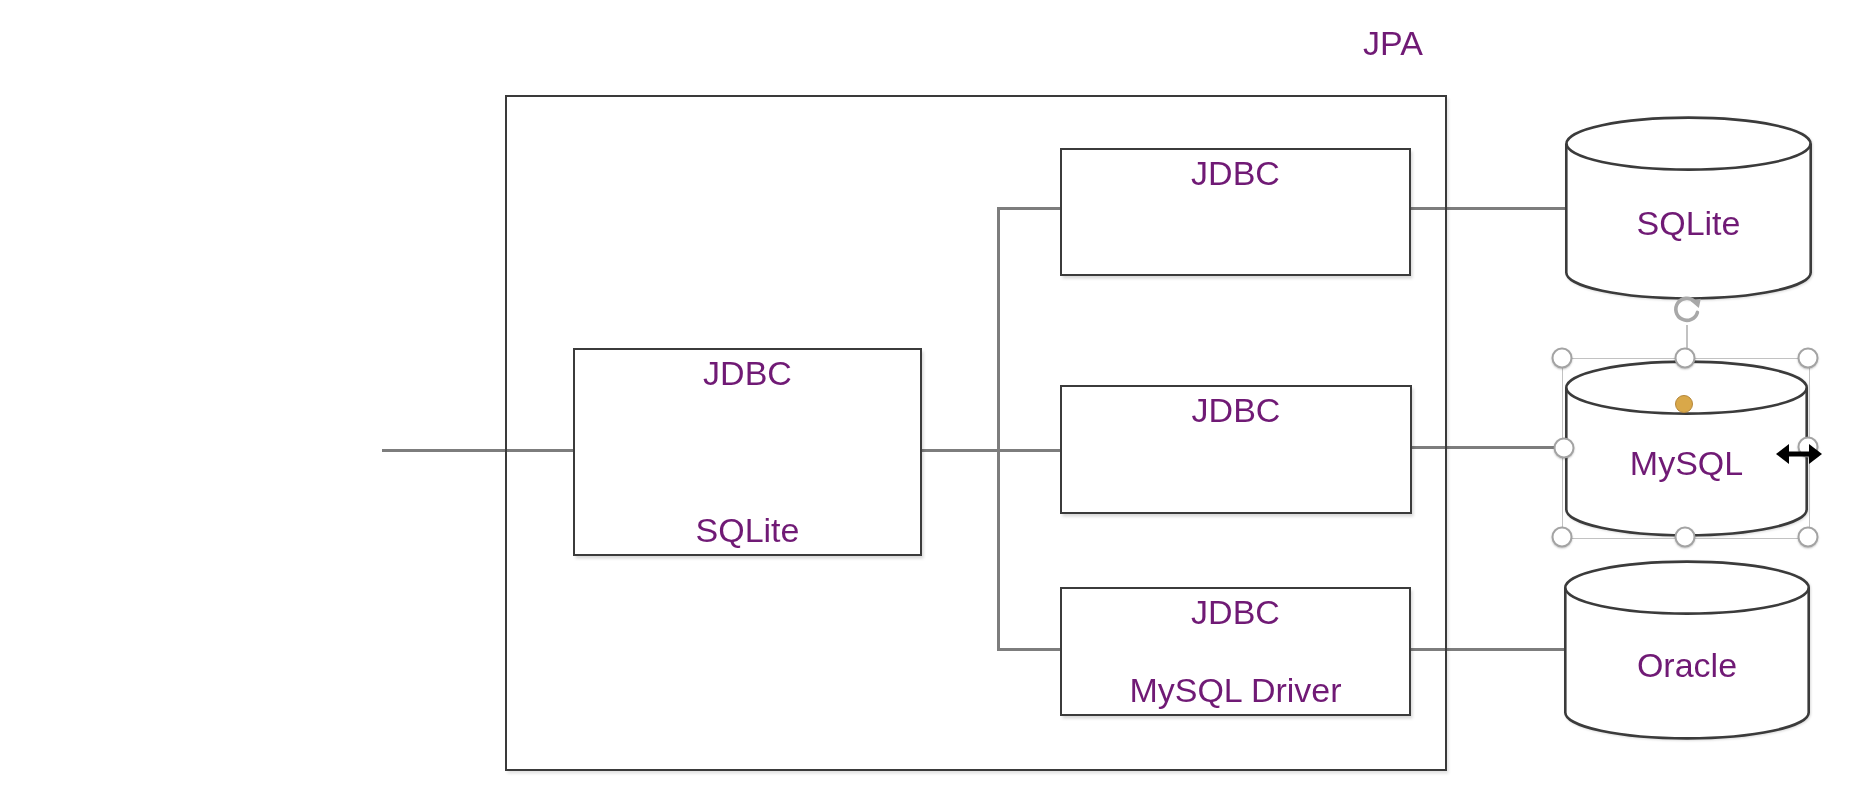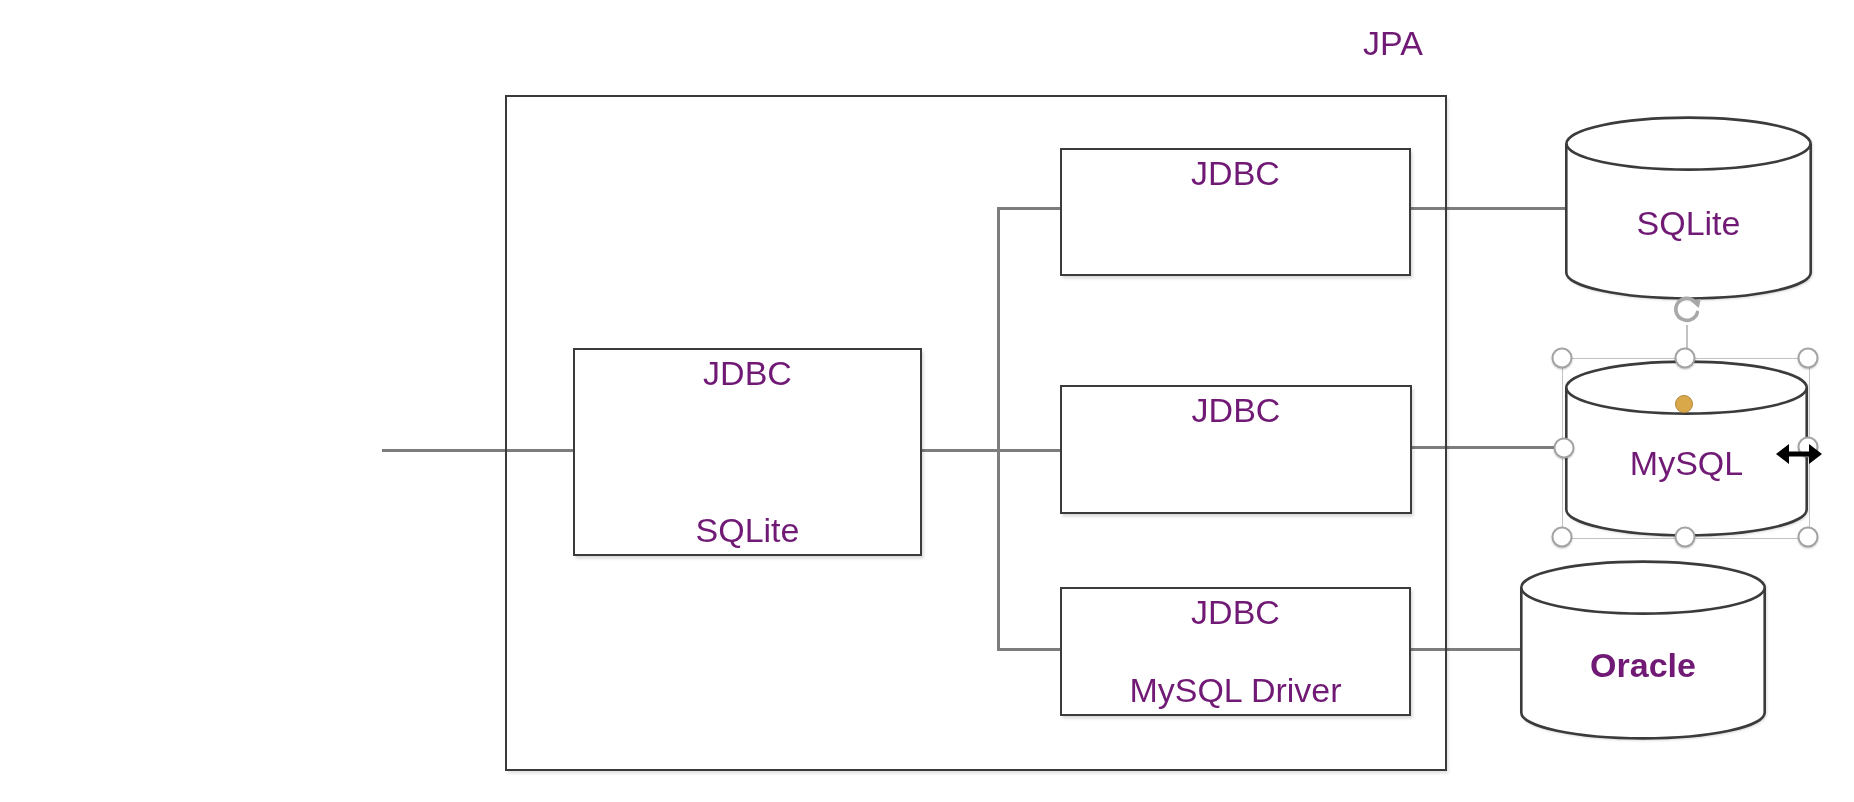--- a/index.html
+++ b/index.html
@@ -92,21 +92,21 @@
   </div>
 
   <div class="cyl" style="left:1565px;top:116px;width:247px;height:184px;">
     <svg width="247" height="184" viewBox="0 0 247 184">
       <path d="M 1.3 27.6 L 1.3 156.4 A 122 26 0 0 0 245.7 156.4 L 245.7 27.6" fill="#ffffff" stroke="#3b3b3b" stroke-width="2.6"></path>
       <ellipse cx="123.5" cy="27.6" rx="122" ry="26" fill="#ffffff" stroke="#3b3b3b" stroke-width="2.6"></ellipse>
     </svg>
     <div class="lbl">SQLite</div>
   </div>
 
-  <div class="cyl" style="left:1520px;top:560px;width:246px;height:180px;font-weight:bold;">
+  <div class="cyl" style="left:1564px;top:560px;width:246px;height:180px;">
     <svg width="246" height="180" viewBox="0 0 246 180">
       <path d="M 1.3 27.6 L 1.3 152.4 A 121.7 26 0 0 0 244.7 152.4 L 244.7 27.6" fill="#ffffff" stroke="#3b3b3b" stroke-width="2.6"></path>
       <ellipse cx="123" cy="27.6" rx="121.7" ry="26" fill="#ffffff" stroke="#3b3b3b" stroke-width="2.6"></ellipse>
     </svg>
     <div class="lbl">Oracle</div>
   </div>
 
   <div class="sel-outline" style="left:1562px;top:358px;width:246px;height:179px;"></div>
   <div class="stem" style="left:1686px;top:325px;height:33px;"></div>
 

